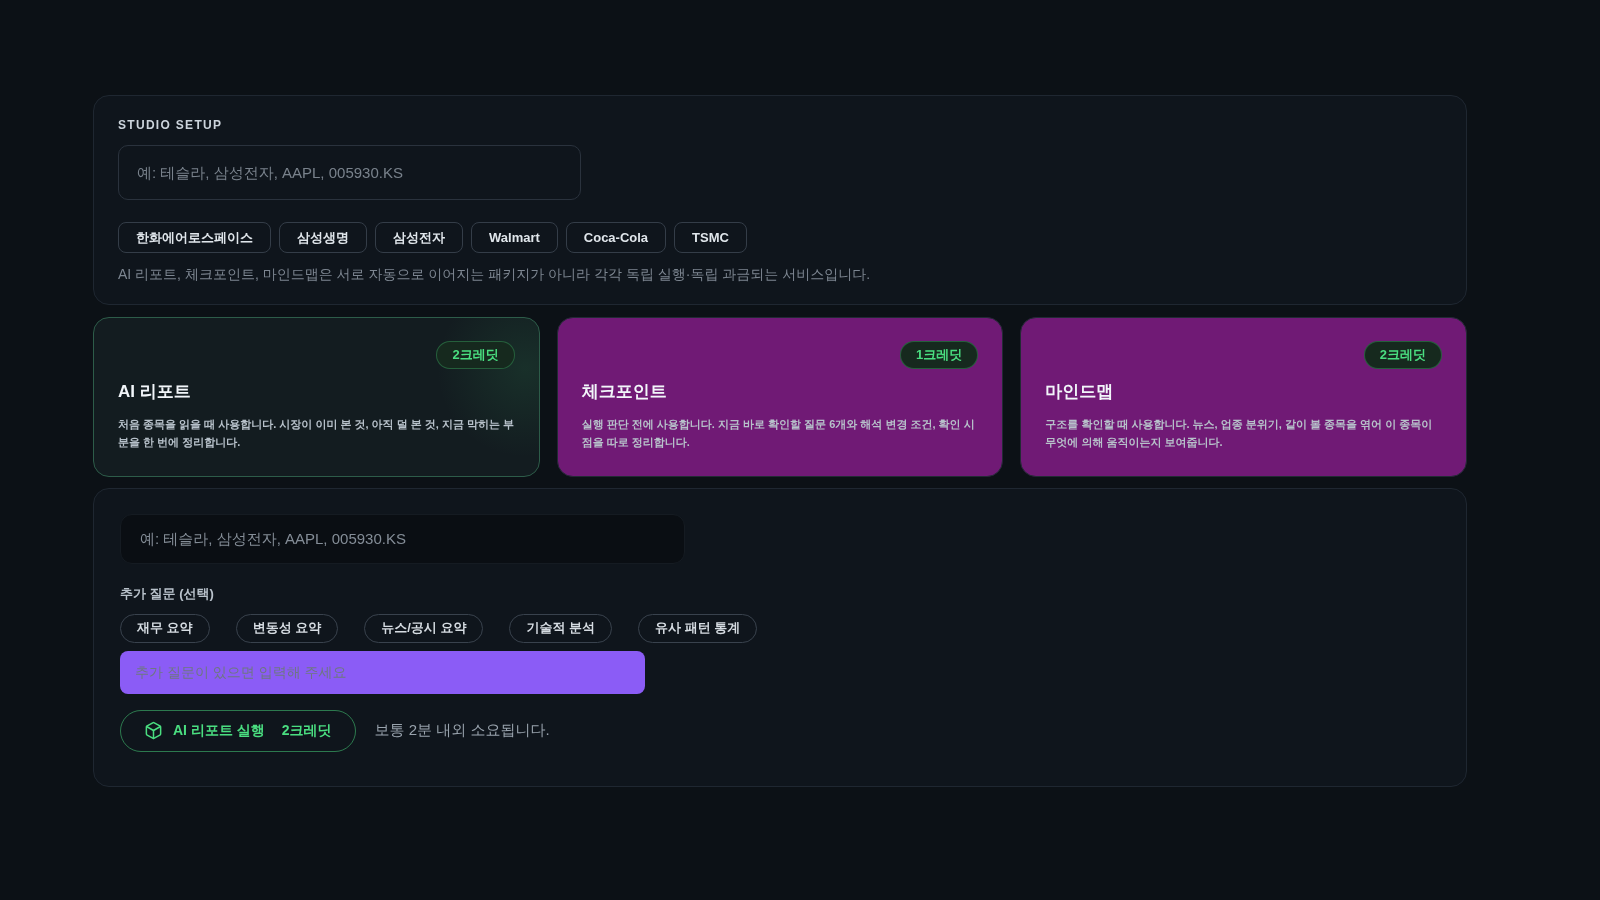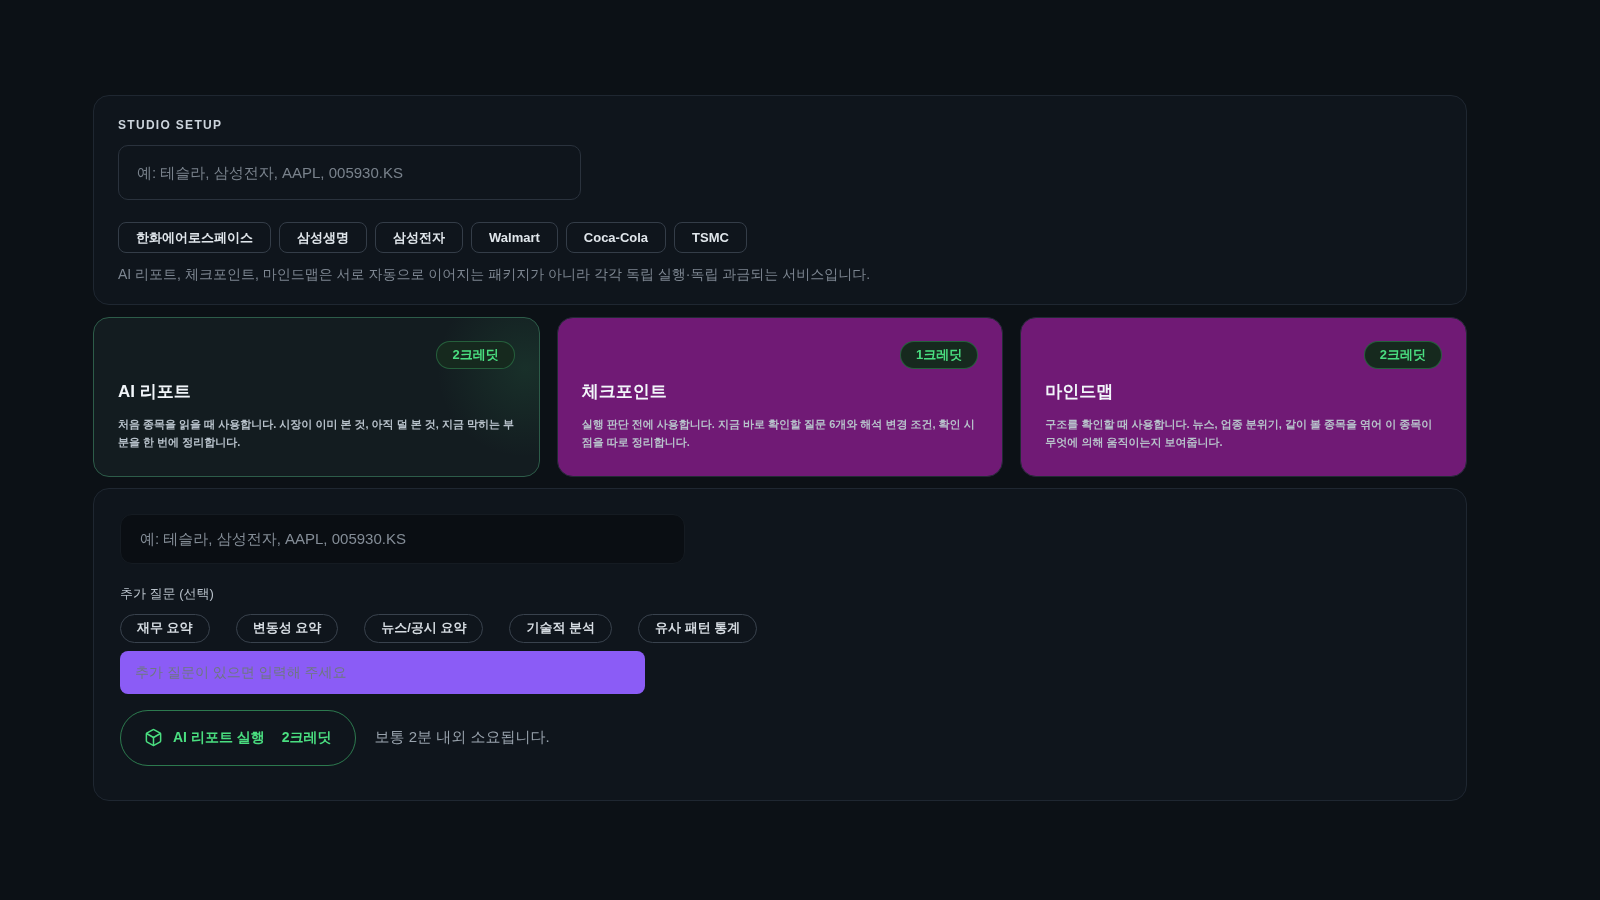--- a/index.html
+++ b/index.html
@@ -81,39 +81,39 @@
 
   
   .run-panel { margin-top: 11px; padding: 25px 26px 34px 26px; }
   .ticker-input-filled {
     display: block; width: 565px; height: 50px;
     background: #0a0e13; border: 1px solid #151b22; border-radius: 12px;
     padding: 0 19px; font-size: 15px; color: #e6ebf0;
     font-family: inherit; outline: none;
   }
   .ticker-input-filled::placeholder { color: #848d97; }
-  .sub-label { margin-top: 21px; font-size: 13px; font-weight: 400; color: #b9c2cb; }
+  .sub-label { margin-top: 21px; font-size: 13px; font-weight: 700; color: #b9c2cb; }
   .pill-row { margin-top: 11px; display: flex; gap: 26px; }
   .pill {
     height: 29px; padding: 0 16px; border-radius: 999px;
     border: 1px solid #39424d; background: transparent;
     color: #d6dce2; font-size: 13px; font-weight: 600;
     font-family: inherit; cursor: pointer;
   }
   .question-input {
     display: block; margin-top: 8px; width: 525px; height: 43px;
     background: #8b5cf6; border: none; border-radius: 8px;
     padding: 0 15px; font-size: 14px; color: #dde3e9;
     font-family: inherit; outline: none;
   }
   .question-input::placeholder { color: #6e7781; }
   .action-row { margin-top: 16px; display: flex; align-items: center; }
   .run-btn {
     display: inline-flex; align-items: center; gap: 10px;
-    height: 56px; padding: 0 23px; border-radius: 999px;
+    height: 42px; padding: 0 23px; border-radius: 999px;
     border: 1px solid rgba(74,222,128,0.50); background: transparent;
     color: #4ade80; font-size: 14px; font-weight: 700;
     font-family: inherit; cursor: pointer;
   }
   .run-btn .cube { width: 19px; height: 19px; display: block; }
   .btn-credits { margin-left: 7px; }
   .duration-note { margin-left: 19px; font-size: 15px; color: #99a3ad; }
 </style>
 </head>
 <body>

